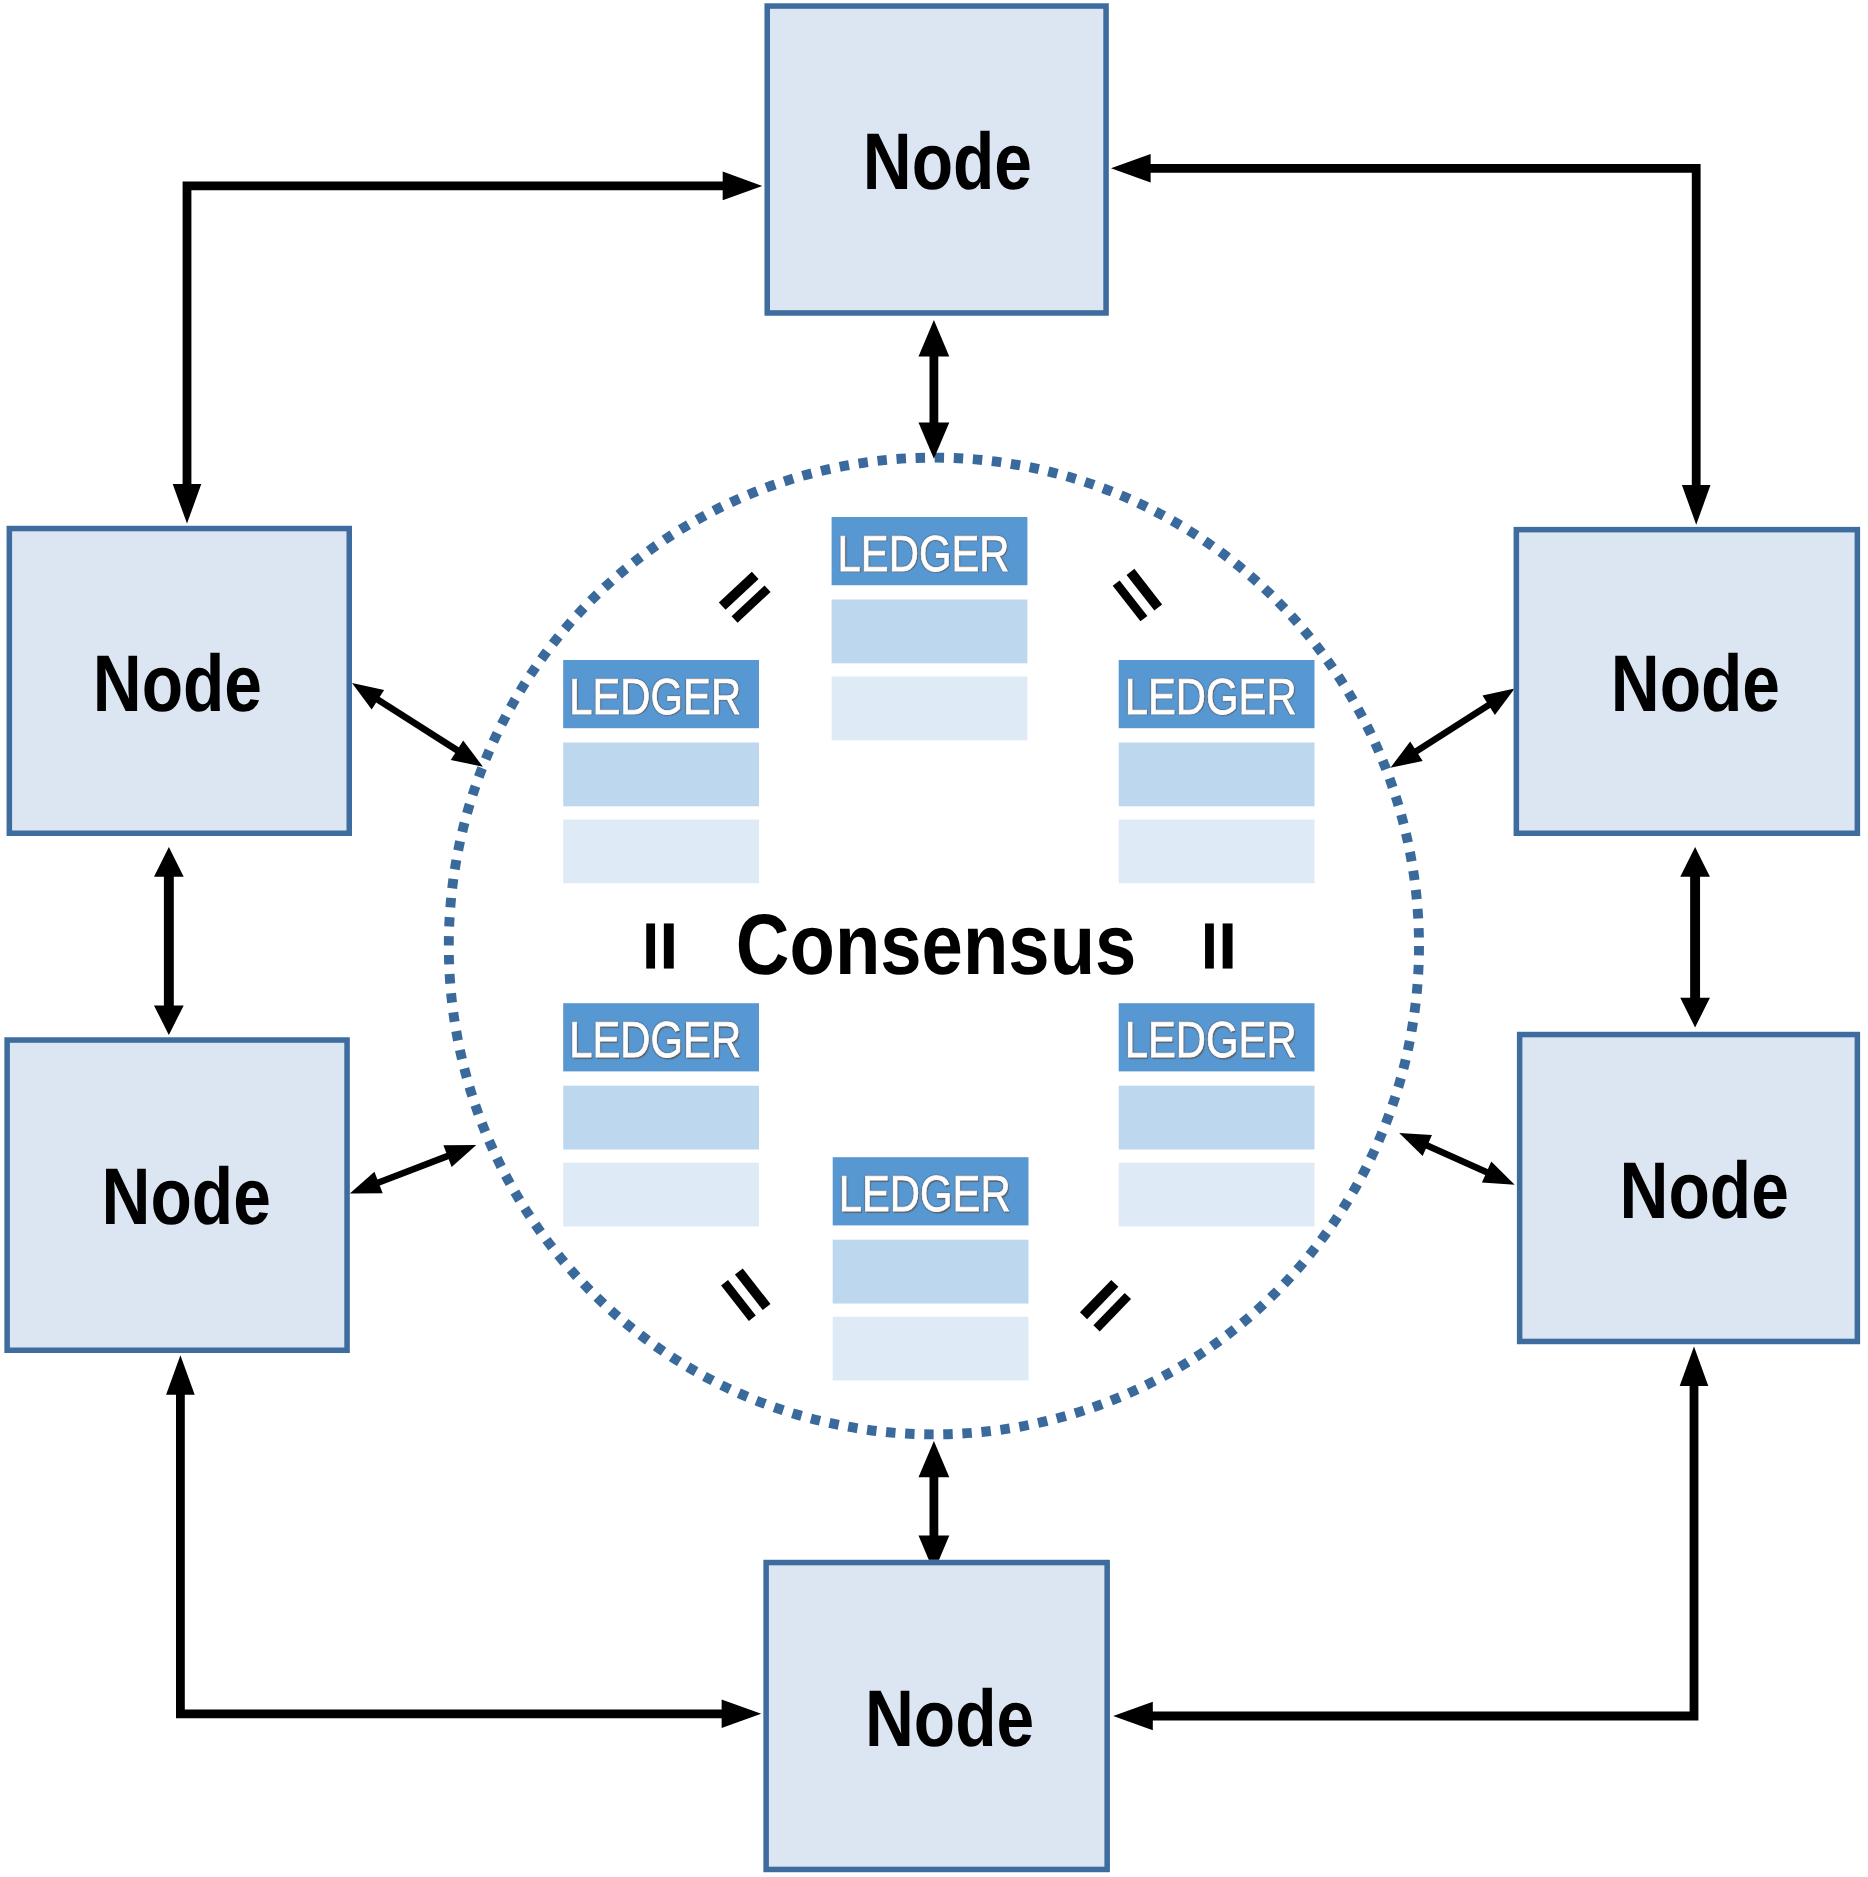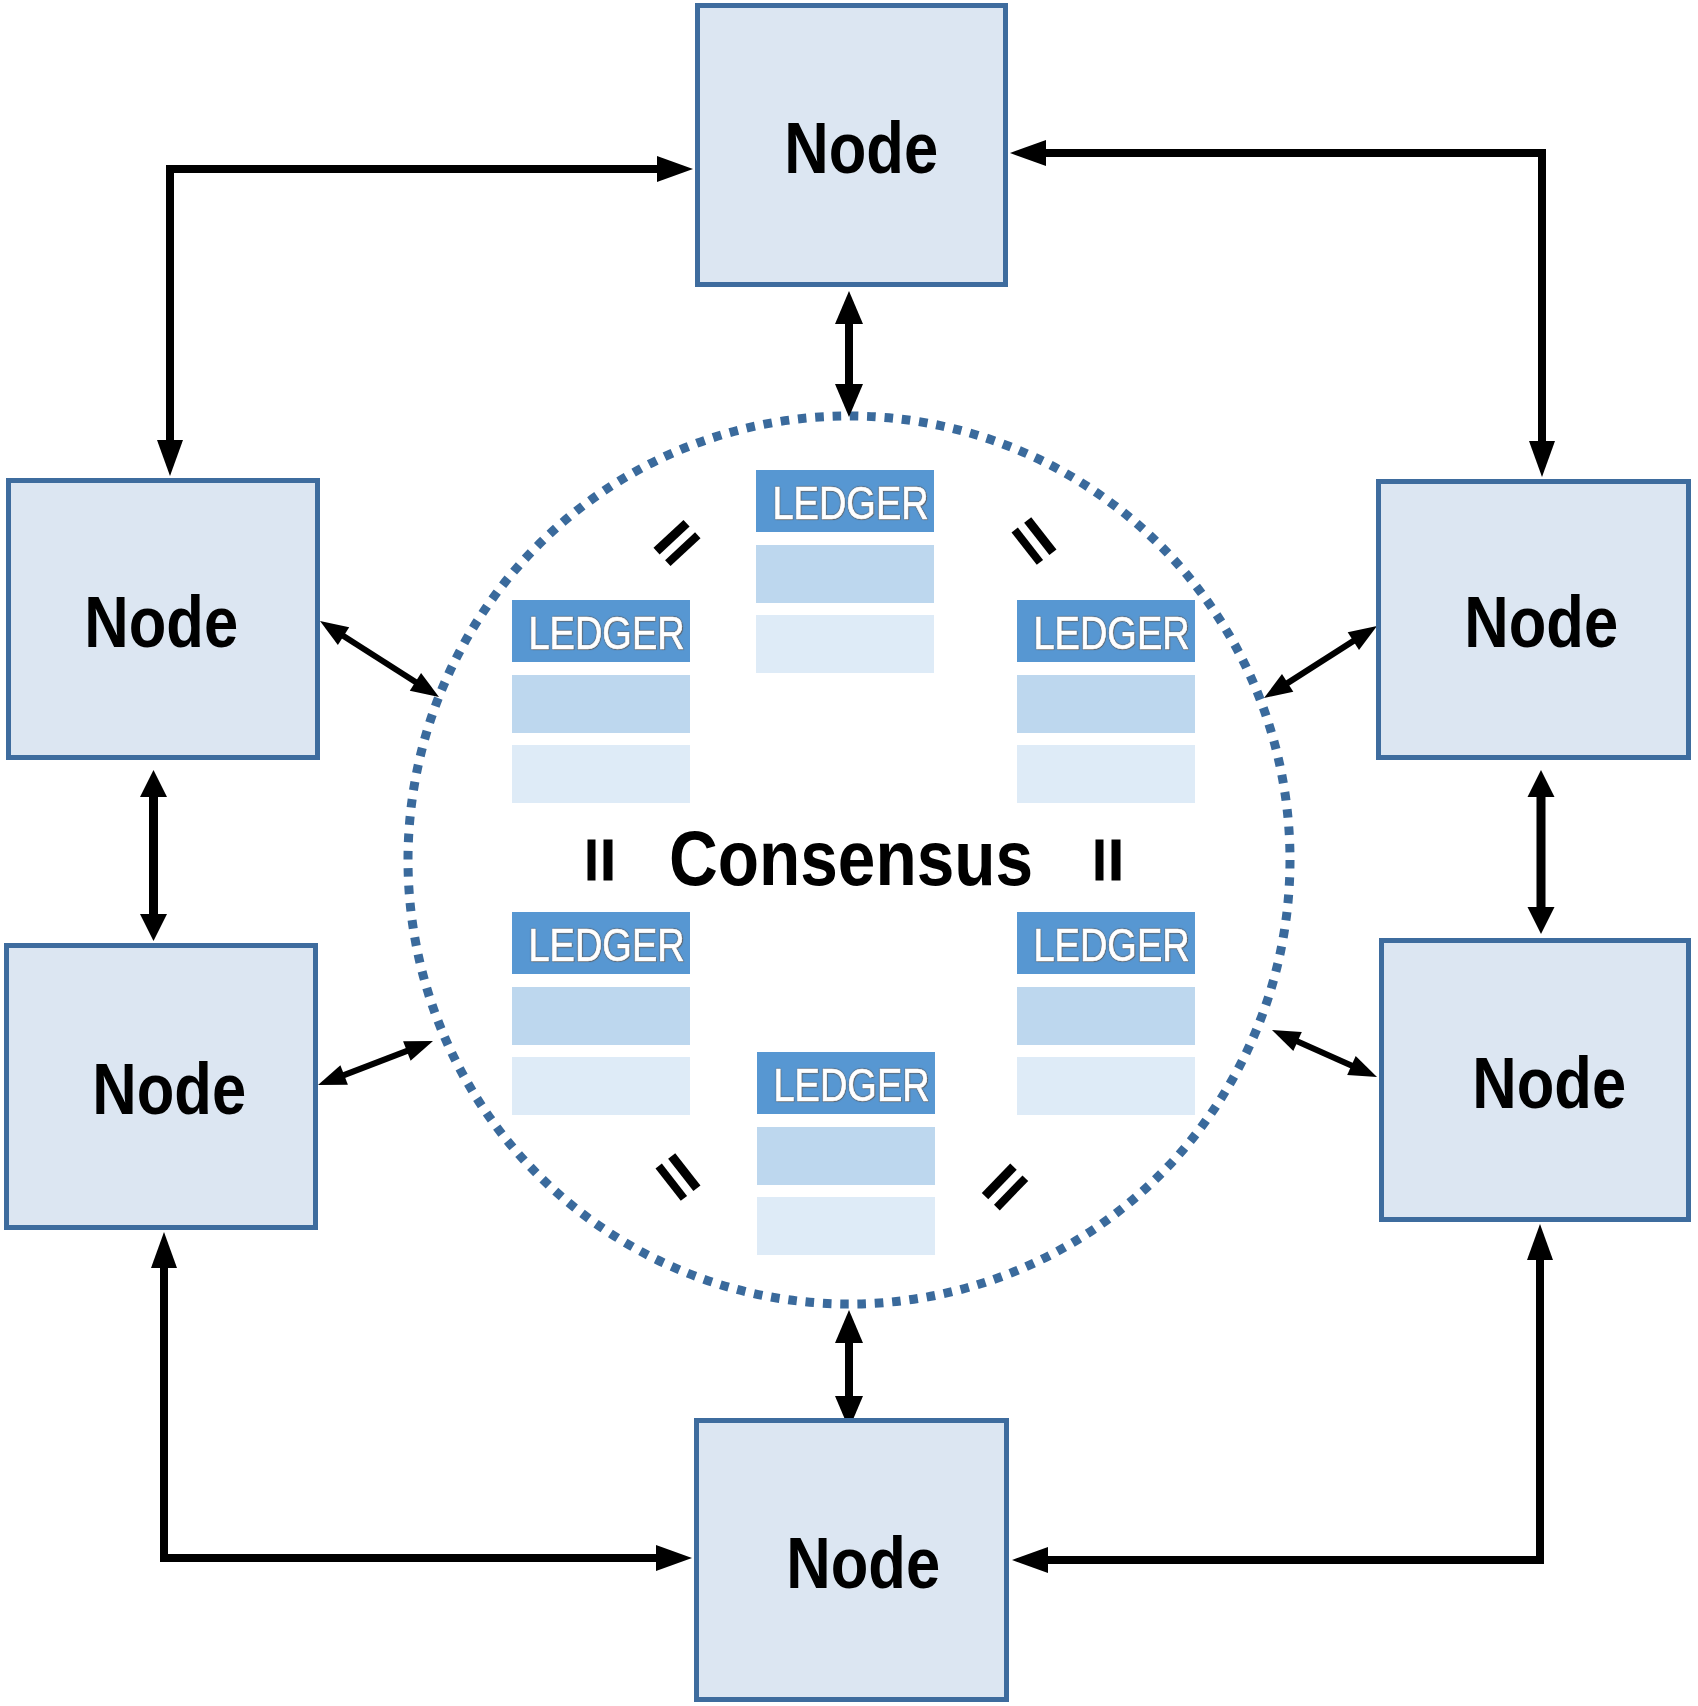--- a/index.html
+++ b/index.html
@@ -12,21 +12,21 @@
     --circle-dots:#3a6a9c;
   }
   *{margin:0;padding:0;box-sizing:border-box}
   html,body{background:#ffffff}
   body{font-family:"Liberation Sans","DejaVu Sans",sans-serif}
   .canvas{position:relative;width:1698px;height:1706px;background:#ffffff;overflow:hidden}
   .layer{position:absolute;left:0;top:0}
   .node{position:absolute;background:var(--node-fill);border:5px solid var(--node-border);display:flex;align-items:center;justify-content:center}
   .node-label{font-weight:bold;font-size:73px;line-height:1;color:#000;transform:translate(var(--dx,0px),2px) scaleX(0.843);transform-origin:center}
   .ledger{position:absolute;width:178px}
-  .ledger-header{width:178px;height:62px;background:var(--ledger-header);display:flex;align-items:center;justify-content:flex-start;margin-bottom:13px}
+  .ledger-header{width:178px;height:62px;background:var(--ledger-header);display:flex;align-items:center;justify-content:flex-end;margin-bottom:13px}
   .ledger-title{font-size:46px;line-height:1;color:#fff;-webkit-text-stroke:0.7px #fff;transform:translateY(2px) scaleX(0.826);transform-origin:center;
     text-shadow:1.4px 1.4px 1px rgba(95,92,90,.85), -0.8px -0.8px 1px rgba(95,92,90,.45), 1px -1px 1px rgba(95,92,90,.45), -1px 1px 1px rgba(95,92,90,.55)}
   .ledger-row{width:178px;height:58px}
   .ledger-row1{background:var(--ledger-row1);margin-bottom:12px}
   .ledger-row2{background:var(--ledger-row2)}
   .consensus{position:absolute;left:851px;top:858px;transform:translate(-50%,-50%) scaleX(0.866);font-weight:bold;font-size:78px;line-height:1;color:#000;white-space:nowrap}
   .eq{position:absolute;width:41px;height:25px;display:flex;flex-direction:column;justify-content:space-between}
   .eq-bar{display:block;width:41px;height:8.5px;background:var(--arrow)}
 </style>
 </head>

